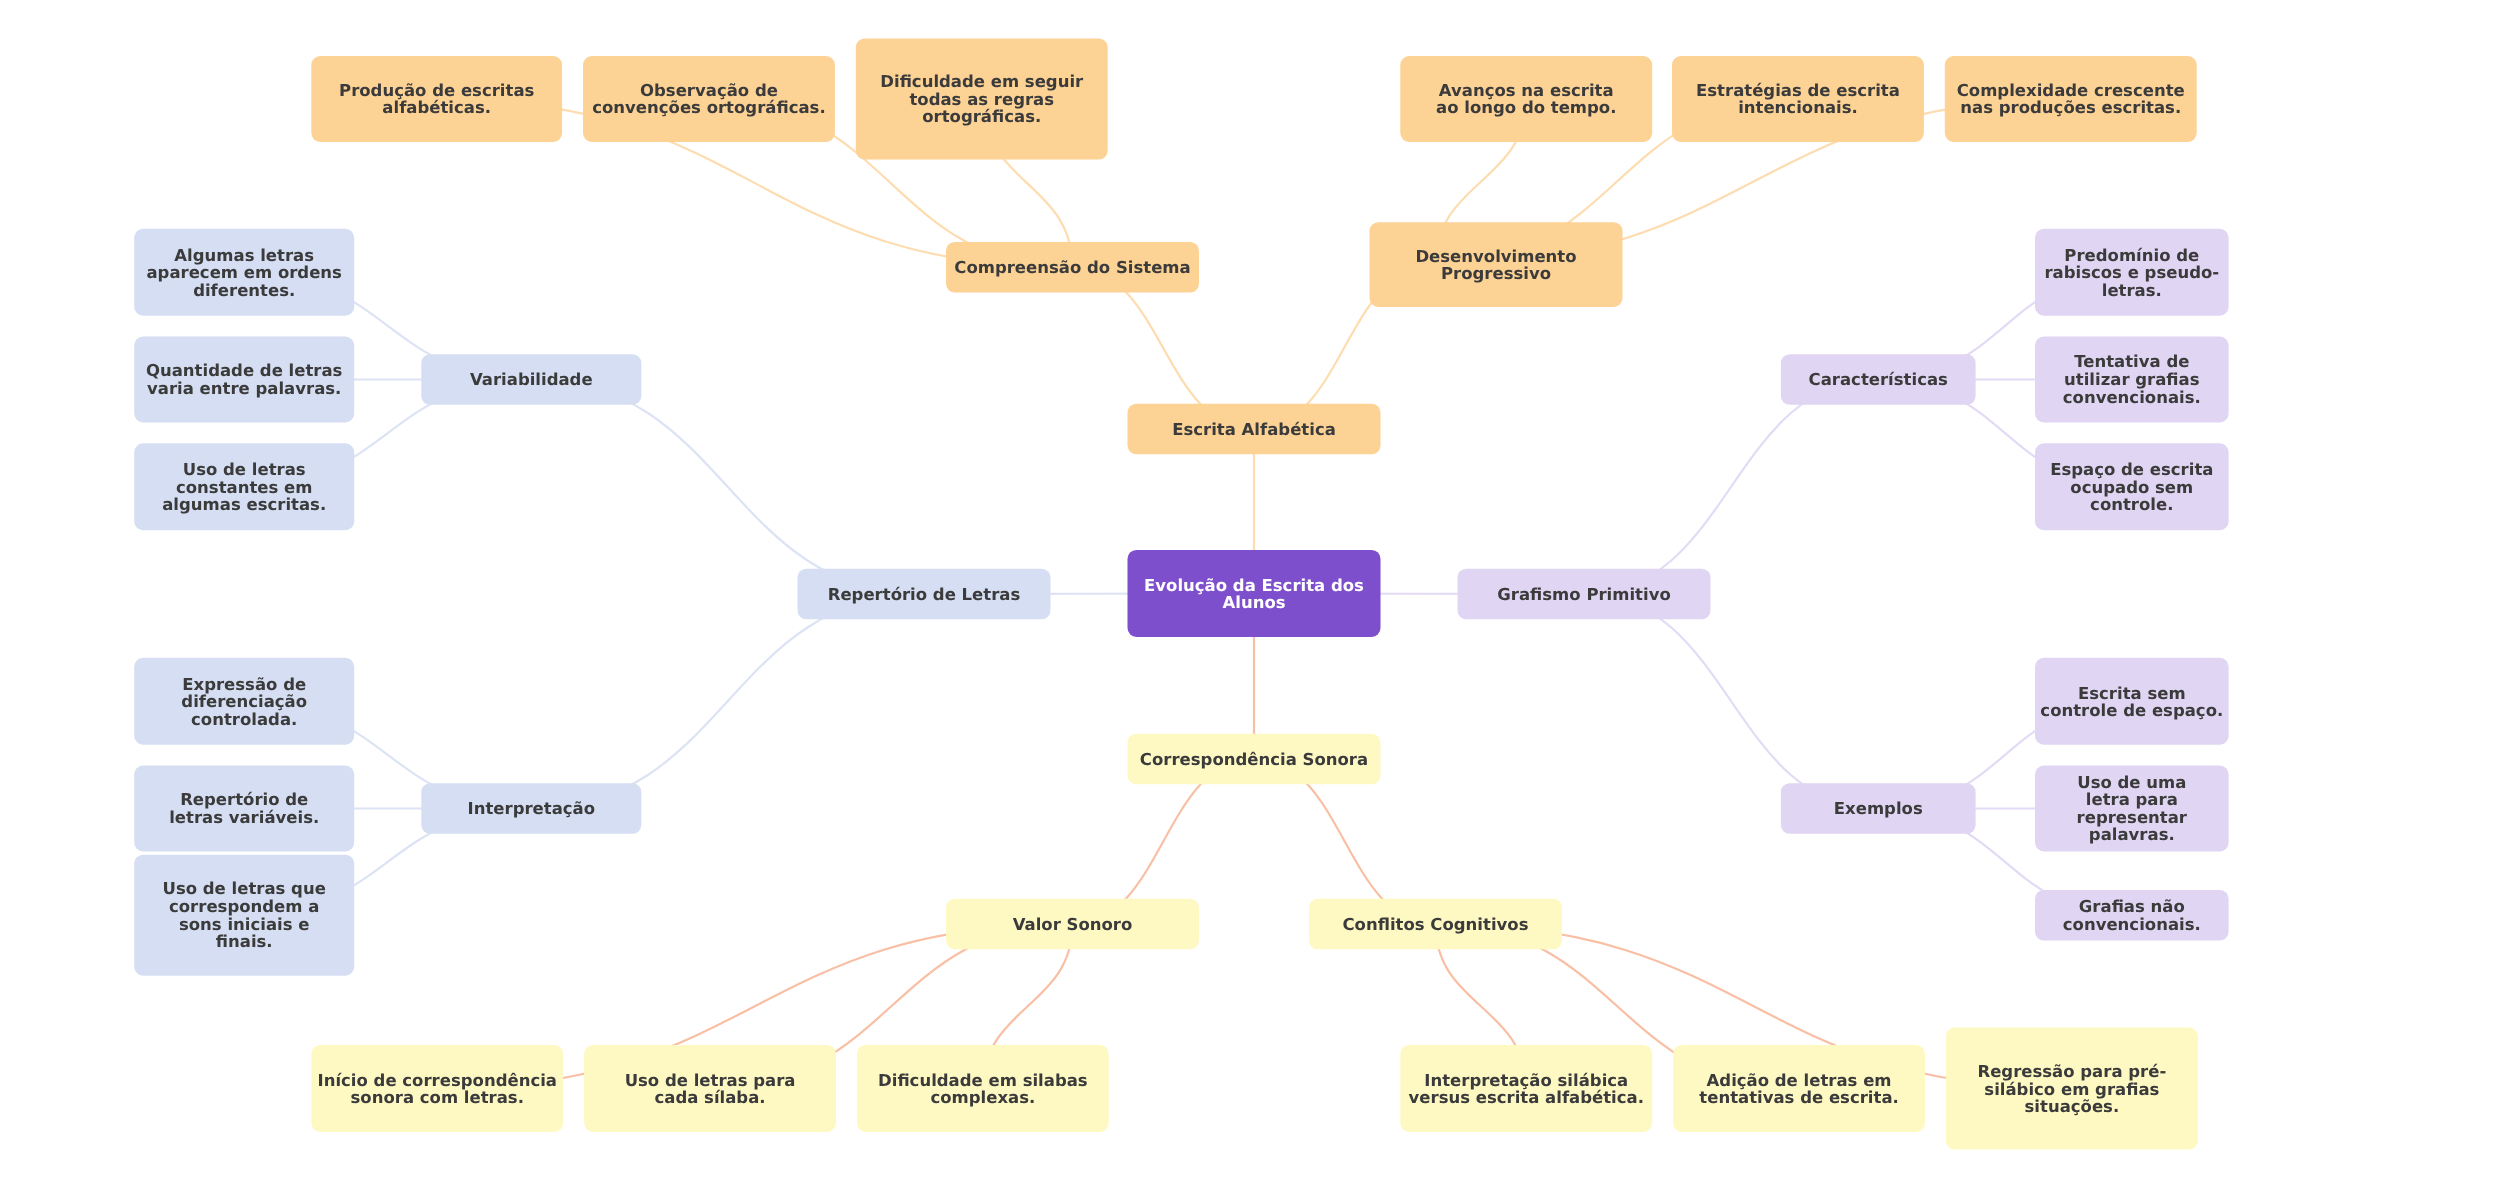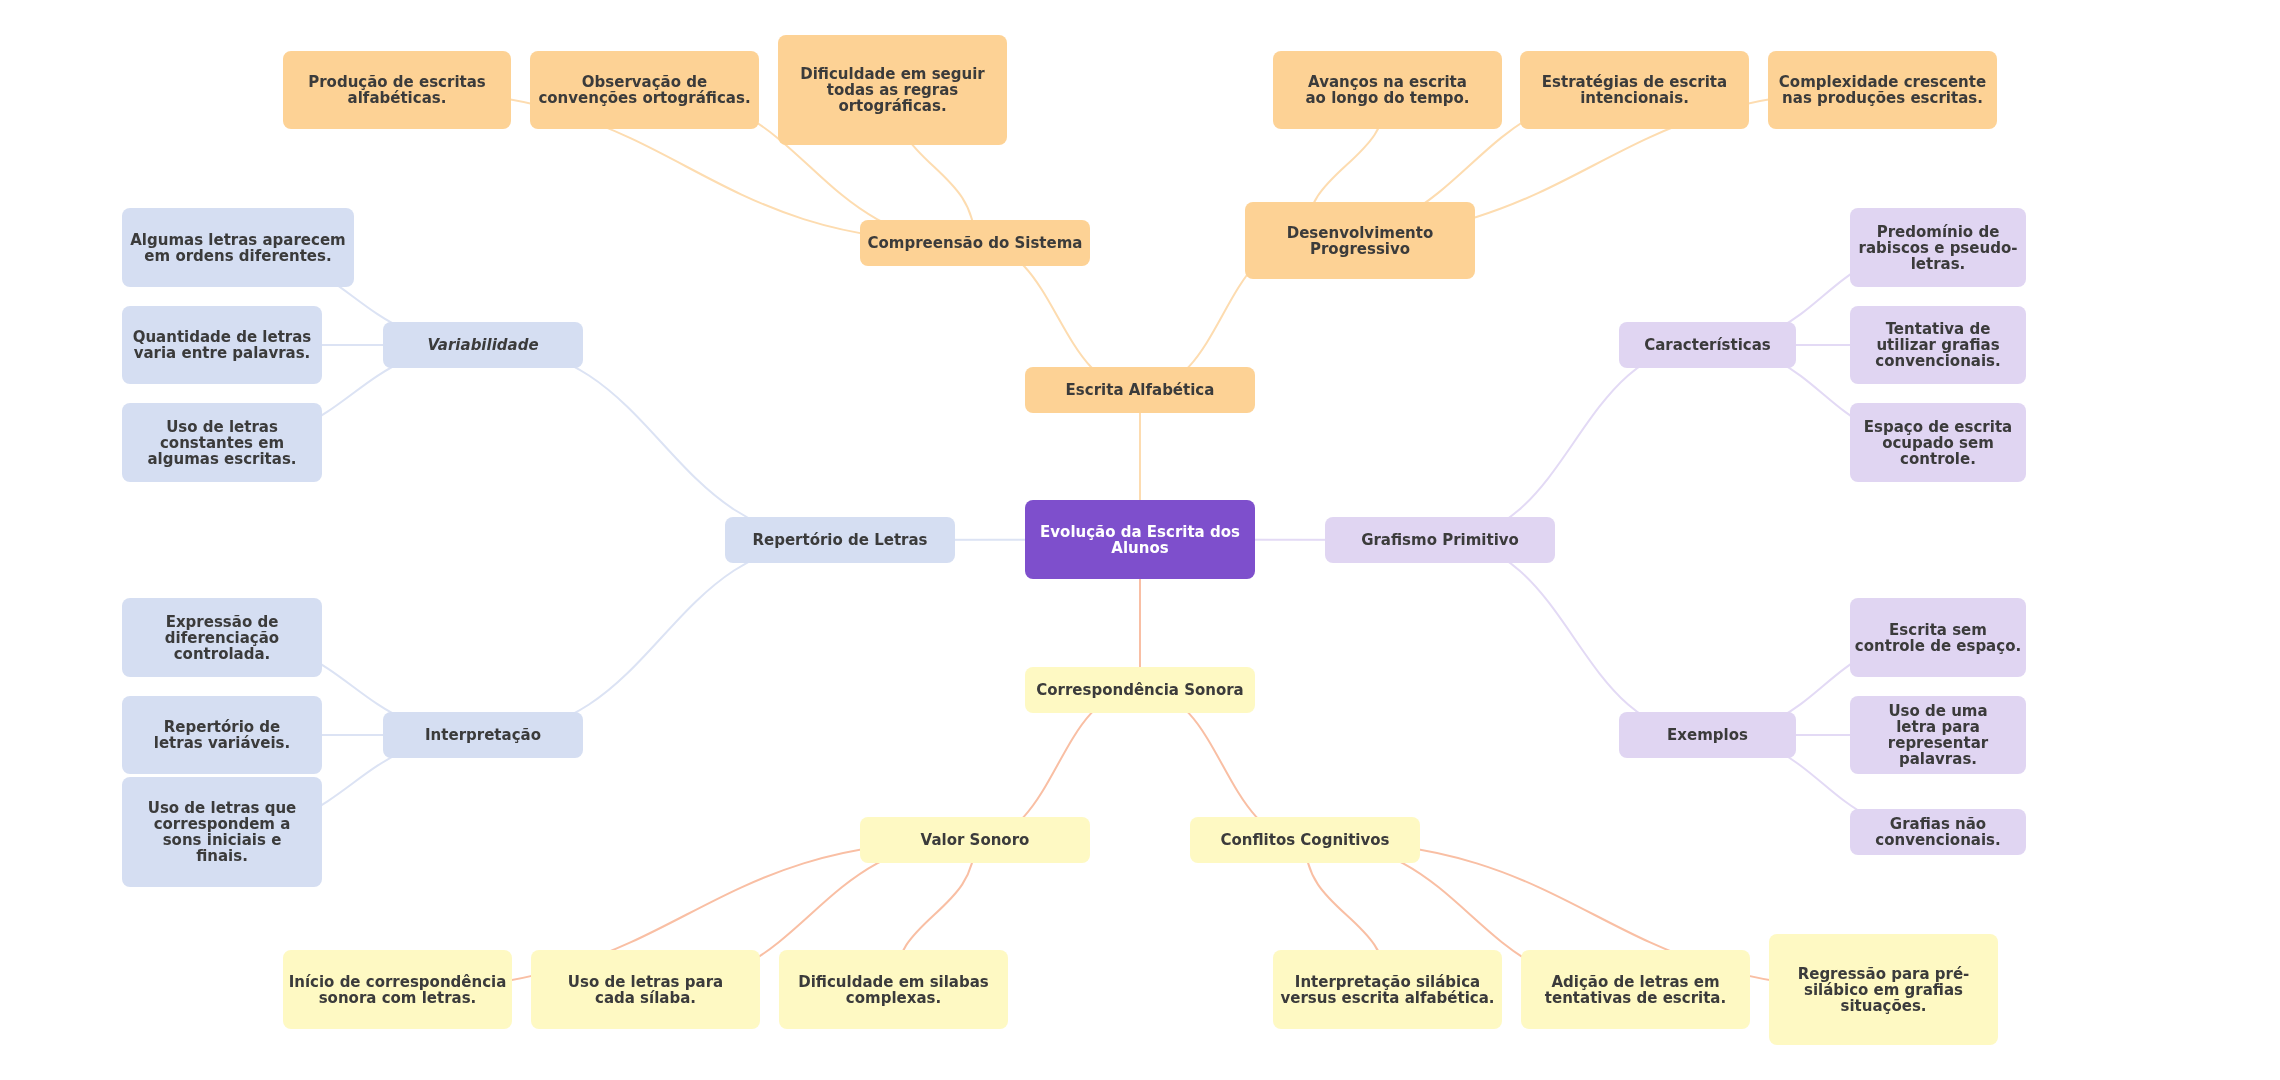--- a/index.html
+++ b/index.html
@@ -83,27 +83,27 @@
 <div class="node c-orange" style="left:1520px;top:51px;width:229px;height:78px;padding:0 4px;">
     <span>Estratégias de escrita intencionais.</span>
   </div>
 <div class="node c-orange" style="left:1768px;top:51px;width:229px;height:78px;">
     <span>Complexidade crescente nas produções escritas.</span>
   </div>
 
 <div class="node c-blue" style="left:725px;top:517px;width:230px;height:46px;">
     <span>Repertório de Letras</span>
   </div>
-<div class="node c-blue" style="left:383px;top:322px;width:200px;height:46px;font-style:italic;">
+<div class="node c-blue" style="left:383px;top:322px;width:200px;height:46px;">
     <span>Variabilidade</span>
   </div>
 <div class="node c-blue" style="left:383px;top:712px;width:200px;height:46px;">
     <span>Interpretação</span>
   </div>
-<div class="node c-blue" style="left:122px;top:208px;width:232px;height:79px;padding:0;">
+<div class="node c-blue" style="left:122px;top:208px;width:200px;height:79px;padding:0;">
     <span>Algumas letras aparecem em ordens diferentes.</span>
   </div>
 <div class="node c-blue" style="left:122px;top:306px;width:200px;height:78px;">
     <span>Quantidade de letras varia entre palavras.</span>
   </div>
 <div class="node c-blue" style="left:122px;top:403px;width:200px;height:79px;padding:0 12px;">
     <span>Uso de letras constantes em algumas escritas.</span>
   </div>
 <div class="node c-blue" style="left:122px;top:598px;width:200px;height:79px;">
     <span>Expressão de diferenciação controlada.</span>

